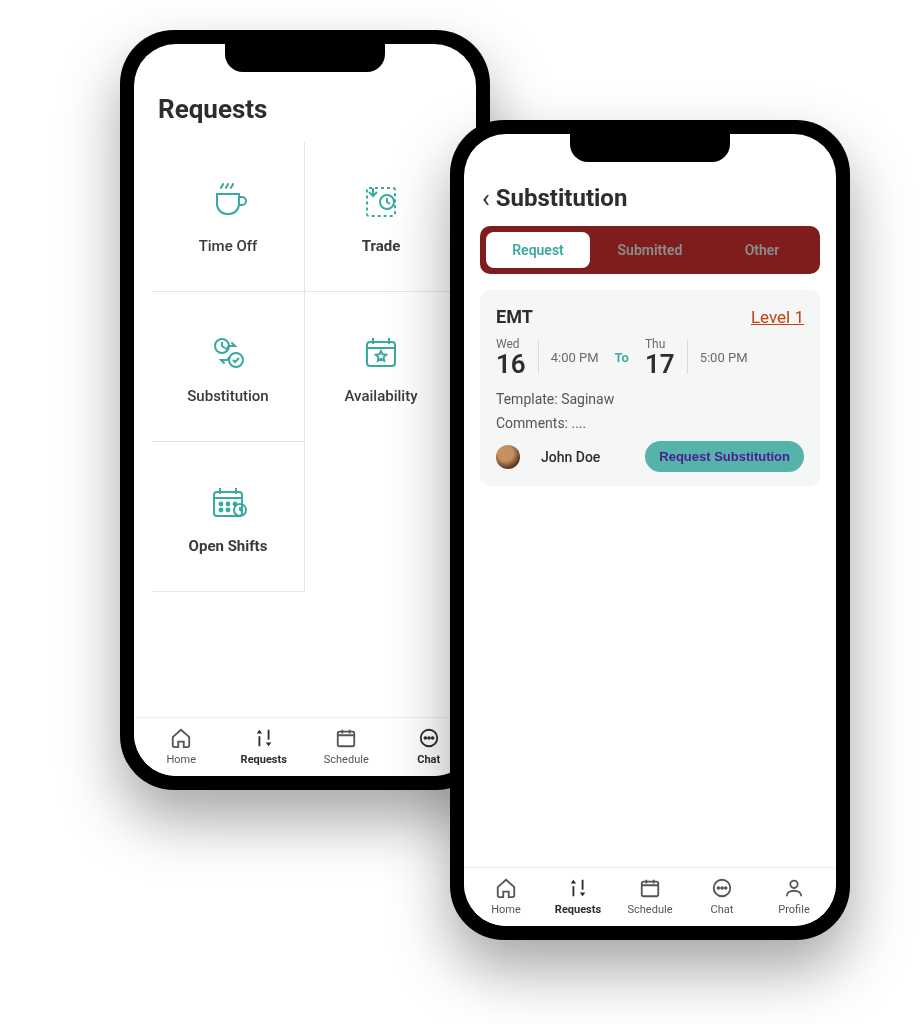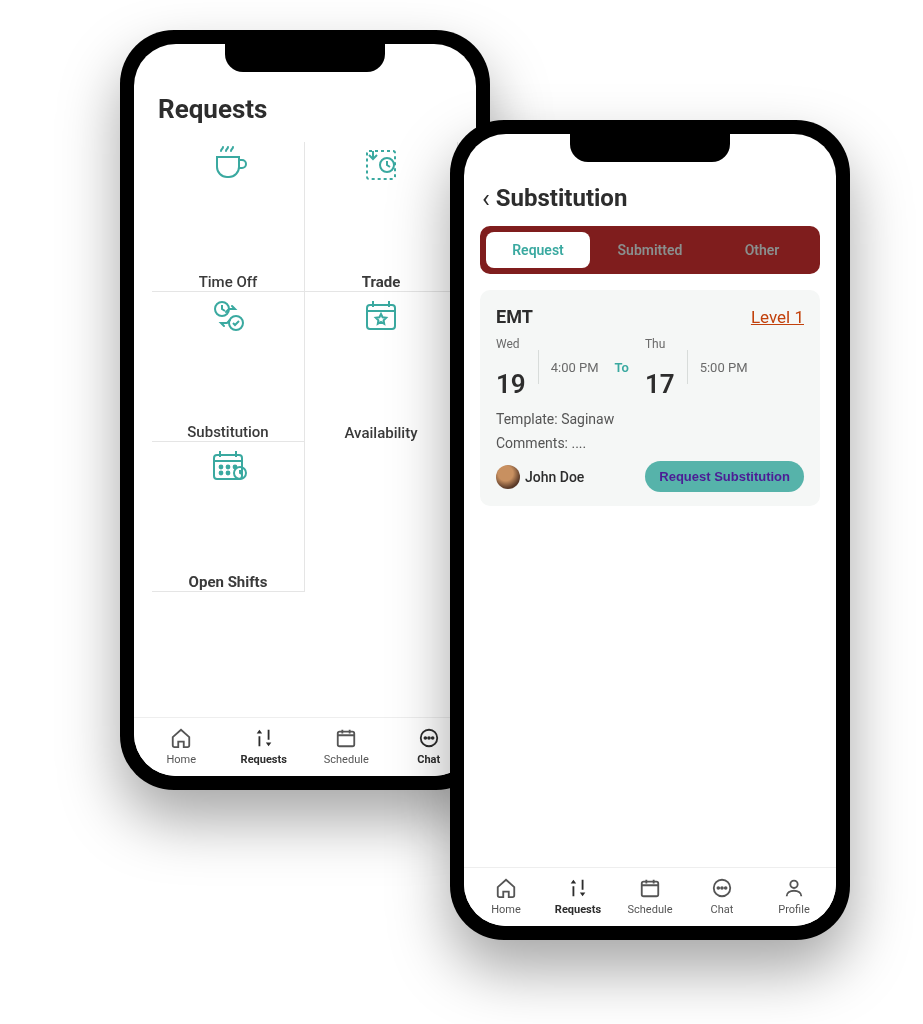--- a/index.html
+++ b/index.html
@@ -46,21 +46,21 @@
   .phone-a h1 { font-size: 26px; font-weight: 700; color: #2d2d2d; padding: 0 6px 18px 6px; }
   .grid-a {
     display: grid;
     grid-template-columns: 1fr 1fr;
   }
   .grid-a .cell {
     height: 150px;
     display: flex;
     flex-direction: column;
     align-items: center;
-    justify-content: space-between;
+    justify-content: center;
     gap: 12px;
     border-right: 1px solid #e5e5e5;
     border-bottom: 1px solid #e5e5e5;
   }
   .grid-a .cell .icon-wrap {
     width: 46px; height: 46px;
     display: flex; align-items: center; justify-content: center;
     color: #3aa9a0;
   }
   .grid-a .cell .label {
@@ -106,32 +106,32 @@
   .card .row1 {
     display: flex; justify-content: space-between; align-items: baseline;
     margin-bottom: 10px;
   }
   .card .role { font-size: 18px; font-weight: 700; color: #2d2d2d; }
   .card .level { font-size: 17px; color: #c2410c; text-decoration: underline; }
   .timerow {
     display: flex; align-items: center; gap: 8px;
     margin-bottom: 14px;
   }
-  .datecol { display: flex; flex-direction: column; align-items: flex-start; gap: 20px; }
+  .datecol { display: flex; flex-direction: column; align-items: flex-start; }
   .datecol .dow { font-size: 12px; color: #6a6a6a; }
   .datecol .dnum { font-size: 26px; font-weight: 600; color: #2d2d2d; line-height: 1; }
   .vdiv { width: 1px; height: 34px; background: #d8dcda; margin: 0 4px; }
   .timeval { font-size: 13px; color: #6a6a6a; }
   .to-label { font-size: 13px; color: #3aa9a0; font-weight: 600; padding: 0 8px; }
   .kvline { font-size: 14px; color: #555; margin-bottom: 8px; }
   .userrow {
     display: flex; align-items: center; justify-content: space-between;
     margin-top: 10px;
   }
-  .userleft { display: flex; align-items: center; gap: 5px; }
+  .userleft { display: flex; align-items: center; gap: 21px; }
   .avatar {
     width: 24px; height: 24px; border-radius: 50%;
     background: radial-gradient(circle at 40% 35%, #c89060 0 35%, #5a3a28 70%);
   }
   .username { font-size: 14px; color: #2d2d2d; font-weight: 500; }
   .req-btn {
     background: #56b3aa;
     color: #4c1d95;
     border: none;
     border-radius: 18px;
@@ -304,21 +304,21 @@
 
         <div class="card">
           <div class="row1">
             <div class="role">EMT</div>
             <div class="level">Level 1</div>
           </div>
 
           <div class="timerow">
             <div class="datecol">
               <span class="dow">Wed</span>
-              <span class="dnum">19</span>
+              <span class="dnum">16</span>
             </div>
             <div class="vdiv"></div>
             <span class="timeval">4:00 PM</span>
             <span class="to-label">To</span>
             <div class="datecol">
               <span class="dow">Thu</span>
               <span class="dnum">17</span>
             </div>
             <div class="vdiv"></div>
             <span class="timeval">5:00 PM</span>

